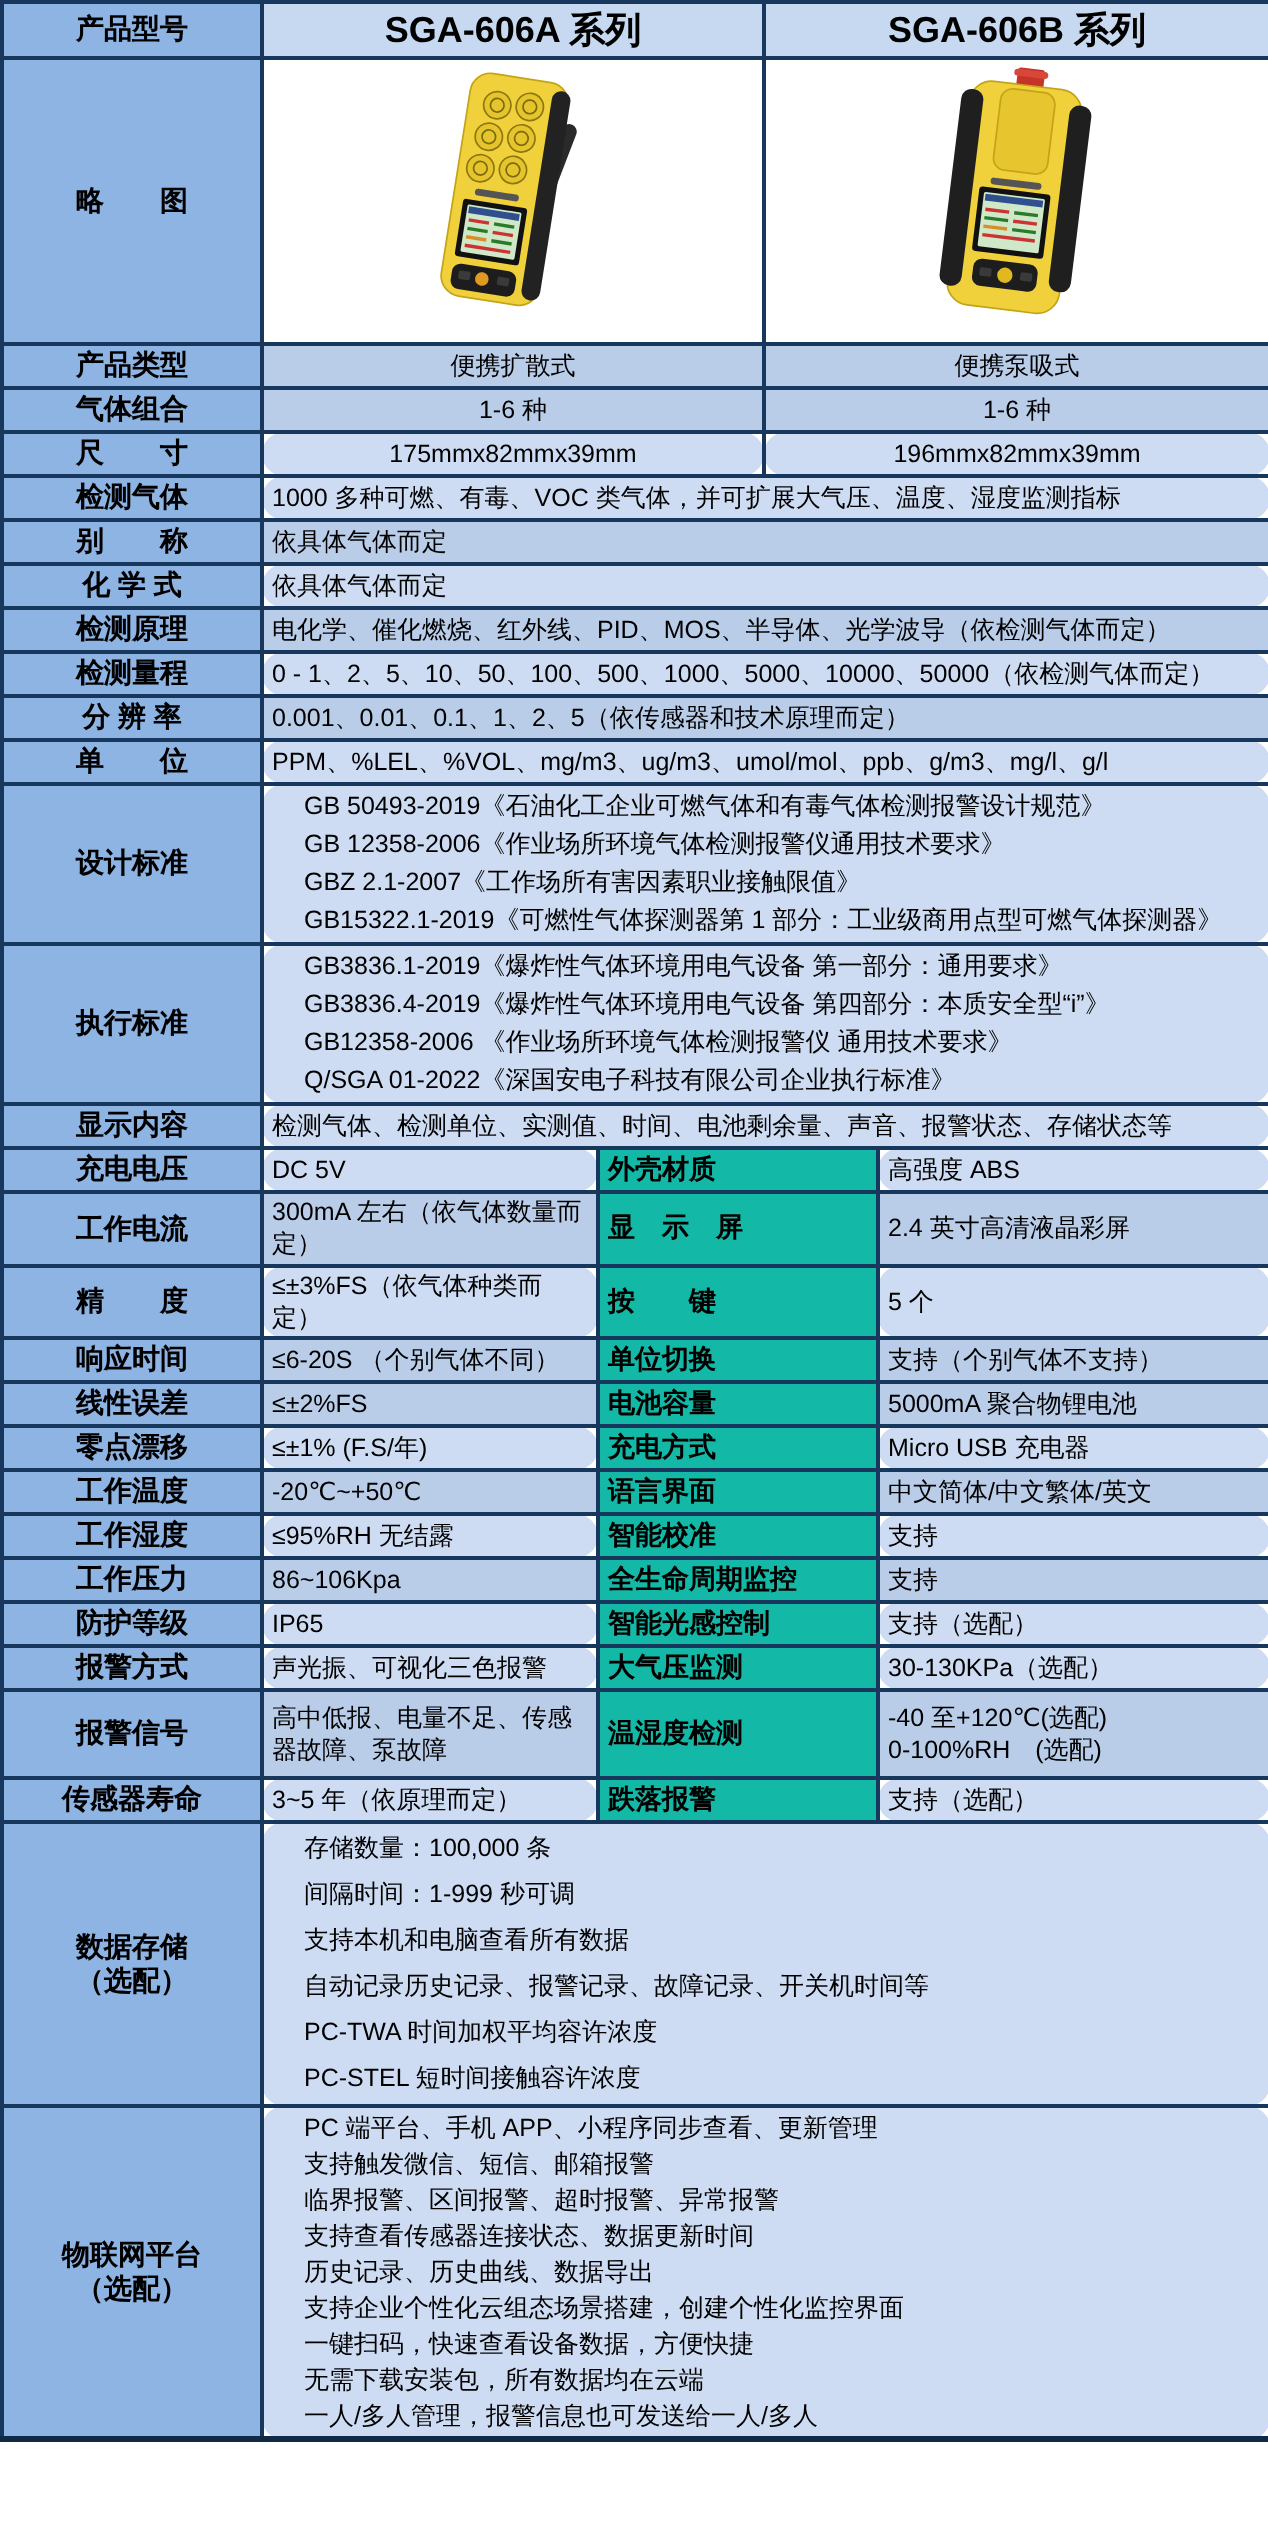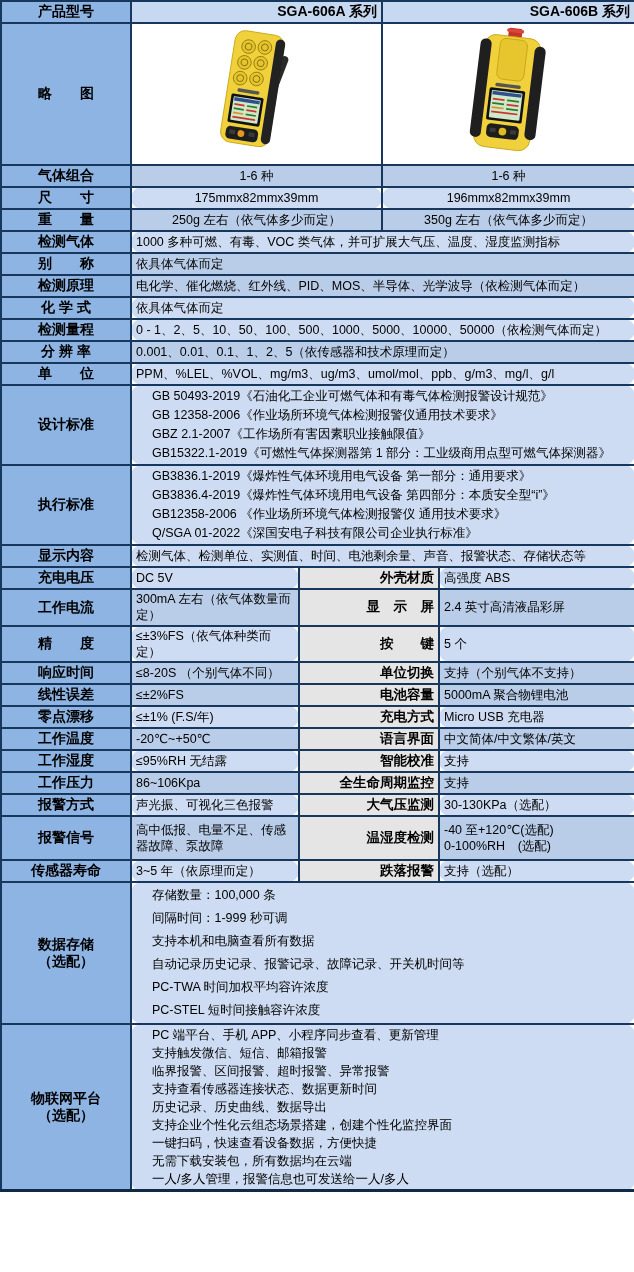--- a/index.html
+++ b/index.html
@@ -2,25 +2,25 @@
 <html lang="zh"><head>
 <meta charset="utf-8">
 <style>
   html,body{margin:0;padding:0;background:#fff;}
   body{width:634px;font-family:"Liberation Sans","DejaVu Sans",sans-serif;color:#000;}
   table.spec{border-collapse:collapse;table-layout:fixed;width:634px;}
   table.spec td,table.spec th{border:2px solid #17375D;overflow:hidden;vertical-align:middle;box-sizing:border-box;padding:1px 4px;}
   table.spec{border-bottom:3px solid #102a46;}
   
   .lbl{background:#8DB4E2;font-weight:bold;text-align:center;font-size:14px;line-height:1.25;}
-  .lbl2{background:#e5e5e5;font-weight:bold;text-align:right;font-size:13.5px;line-height:1.2;}
+  .lbl2{background:#14b8a6;font-weight:bold;text-align:left;font-size:13.5px;line-height:1.2;}
   
   .vL{background:#CDDCF2;border-radius:11px;}
   .vM{background:#B9CDE9;}
-  .hdrv{background:#C6D9F0;font-weight:bold;text-align:right;font-size:14px;}
+  .hdrv{background:#C6D9F0;font-weight:bold;text-align:center;font-size:18px;}
   .val{font-size:12.5px;text-align:left;padding-left:8px;line-height:1.3;}
   .ctr{text-align:center;padding-left:4px;}
   .sketch{background:#ffffff;text-align:center;vertical-align:middle;padding:2px;}
   
   .lines div{font-size:12.5px;line-height:19px;text-align:left;margin-left:16px;}
   .lines-store div{line-height:23px;}
   .lines-iot div{line-height:18px;}
   
   .rh-head{height:19px;} .rh-sketch{height:141px;} .rh{height:22px;}
   .rh-std{height:78px;} .rh-alarm{height:44px;} .rh-store{height:140px;}
@@ -115,50 +115,50 @@
           <rect x="54" y="114" width="38" height="16" rx="5" fill="#1d1d1d"></rect>
           <circle cx="73" cy="122" r="4.5" fill="#E0B820"></circle>
           <rect x="58" y="119" width="7" height="5" rx="1" fill="#3a3a3a"></rect>
           <rect x="82" y="119" width="7" height="5" rx="1" fill="#3a3a3a"></rect>
         </g>
       </svg>
     </td>
   </tr>
 
   <tr class="rh">
+    <td class="lbl">产品类型</td>
+    <td class="vM val ctr" colspan="2">便携扩散式</td>
+    <td class="vM val ctr" colspan="2">便携泵吸式</td>
+  </tr>
+  <tr class="rh">
     <td class="lbl">气体组合</td>
     <td class="vM val ctr" colspan="2">1-6 种</td>
     <td class="vM val ctr" colspan="2">1-6 种</td>
   </tr>
   <tr class="rh">
     <td class="lbl">尺　　寸</td>
     <td class="vL val ctr" colspan="2">175mmx82mmx39mm</td>
     <td class="vL val ctr" colspan="2">196mmx82mmx39mm</td>
   </tr>
-  <tr class="rh">
-    <td class="lbl">重　　量</td>
-    <td class="vM val ctr" colspan="2">250g 左右（依气体多少而定）</td>
-    <td class="vM val ctr" colspan="2">350g 左右（依气体多少而定）</td>
-  </tr>
 
   <tr class="rh">
     <td class="lbl">检测气体</td>
     <td class="vL val" colspan="4">1000 多种可燃、有毒、VOC 类气体，并可扩展大气压、温度、湿度监测指标</td>
   </tr>
   <tr class="rh">
     <td class="lbl">别　　称</td>
     <td class="vM val" colspan="4">依具体气体而定</td>
   </tr>
   <tr class="rh">
+    <td class="lbl">化 学 式</td>
+    <td class="vL val" colspan="4">依具体气体而定</td>
+  </tr>
+  <tr class="rh">
     <td class="lbl">检测原理</td>
     <td class="vM val" colspan="4">电化学、催化燃烧、红外线、PID、MOS、半导体、光学波导（依检测气体而定）</td>
-  </tr>
-  <tr class="rh">
-    <td class="lbl">化 学 式</td>
-    <td class="vL val" colspan="4">依具体气体而定</td>
   </tr>
   <tr class="rh">
     <td class="lbl">检测量程</td>
     <td class="vL val" colspan="4">0 - 1、2、5、10、50、100、500、1000、5000、10000、50000（依检测气体而定）</td>
   </tr>
   <tr class="rh">
     <td class="lbl">分 辨 率</td>
     <td class="vM val" colspan="4">0.001、0.01、0.1、1、2、5（依传感器和技术原理而定）</td>
   </tr>
   <tr class="rh">
@@ -204,21 +204,21 @@
     <td class="vM val">2.4 英寸高清液晶彩屏</td>
   </tr>
   <tr class="rh">
     <td class="lbl">精　　度</td>
     <td class="vL val">≤±3%FS（依气体种类而定）</td>
     <td class="lbl2" colspan="2">按　　键</td>
     <td class="vL val">5 个</td>
   </tr>
   <tr class="rh">
     <td class="lbl">响应时间</td>
-    <td class="vM val">≤8-20S （个别气体不同）</td>
+    <td class="vM val">≤6-20S （个别气体不同）</td>
     <td class="lbl2" colspan="2">单位切换</td>
     <td class="vM val">支持（个别气体不支持）</td>
   </tr>
   <tr class="rh">
     <td class="lbl">线性误差</td>
     <td class="vM val">≤±2%FS</td>
     <td class="lbl2" colspan="2">电池容量</td>
     <td class="vM val">5000mA 聚合物锂电池</td>
   </tr>
   <tr class="rh">
@@ -237,20 +237,26 @@
     <td class="lbl">工作湿度</td>
     <td class="vL val">≤95%RH 无结露</td>
     <td class="lbl2" colspan="2">智能校准</td>
     <td class="vL val">支持</td>
   </tr>
   <tr class="rh">
     <td class="lbl">工作压力</td>
     <td class="vM val">86~106Kpa</td>
     <td class="lbl2" colspan="2">全生命周期监控</td>
     <td class="vM val">支持</td>
+  </tr>
+  <tr class="rh">
+    <td class="lbl">防护等级</td>
+    <td class="vL val">IP65</td>
+    <td class="lbl2" colspan="2">智能光感控制</td>
+    <td class="vL val">支持（选配）</td>
   </tr>
   <tr class="rh">
     <td class="lbl">报警方式</td>
     <td class="vL val">声光振、可视化三色报警</td>
     <td class="lbl2" colspan="2">大气压监测</td>
     <td class="vL val">30-130KPa（选配）</td>
   </tr>
   <tr class="rh-alarm">
     <td class="lbl">报警信号</td>
     <td class="vM val">高中低报、电量不足、传感器故障、泵故障</td>

